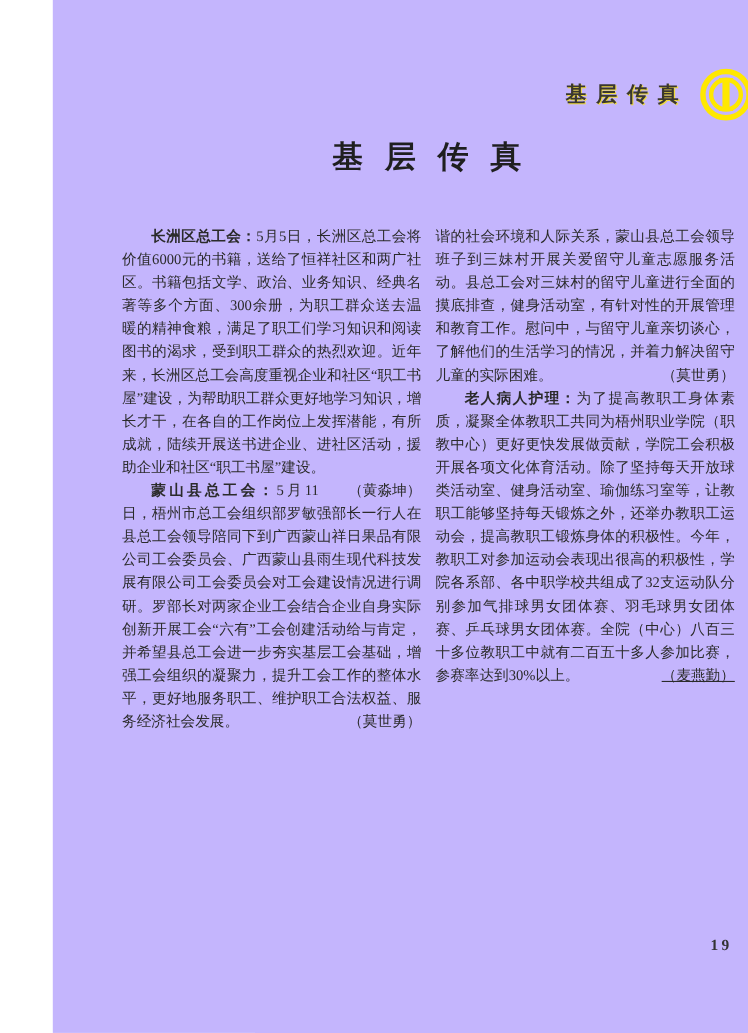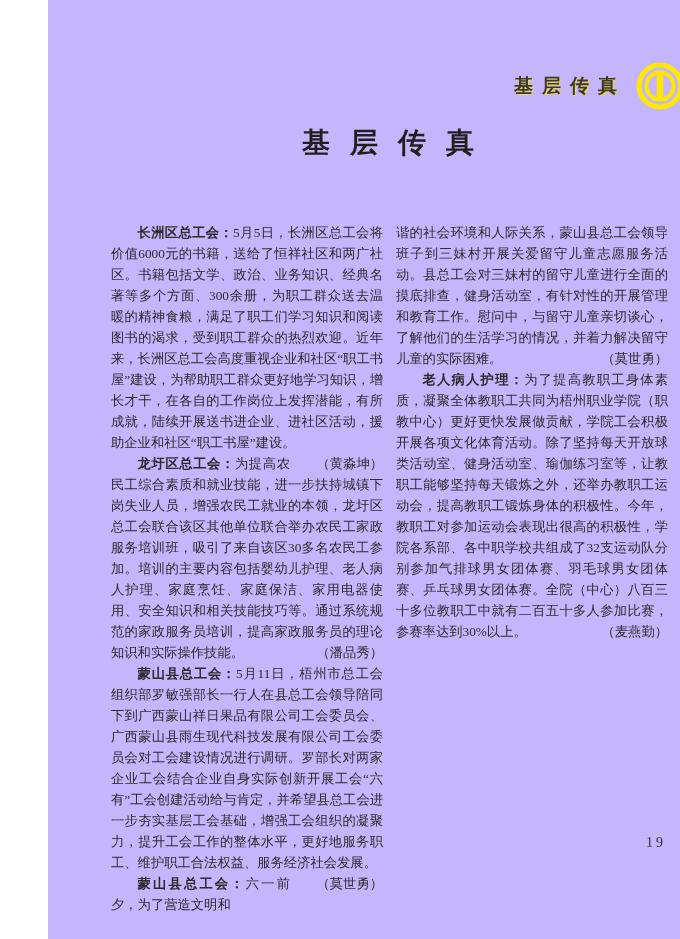--- a/index.html
+++ b/index.html
@@ -44,21 +44,21 @@
     font-family: "Liberation Serif", "DejaVu Serif", serif;
     font-weight: bold;
     font-size: 28px;
     letter-spacing: 20px;
     text-indent: 20px;
     color: #1f1f1f;
   }
   
   .columns {
     position: absolute;
-    top: 222px; left: 63px;
+    top: 204px; left: 63px;
     width: 557px;
     display: flex;
     gap: 13px;
   }
   .col { width: 272px; }
   .para {
     font-size: 13.3px;
     line-height: 21px;
     text-align: justify;
     text-indent: 2em;
@@ -67,27 +67,29 @@
   .para.continuation { text-indent: 0; }
   .org {
     font-family: "Liberation Sans", "DejaVu Sans", sans-serif;
     font-weight: bold;
   }
   .attr { float: right; }
   .attr-own-line {
     display: block;
     text-align: right;
     text-indent: 0;
+    text-decoration: underline;
   }
   .page-number {
     position: absolute;
-    right: 62px; bottom: 88px;
+    right: 62px; bottom: 70px;
     font-size: 14px;
     letter-spacing: 3px;
     color: #333333;
+    font-weight: bold;
   }
 </style>
 </head>
 <body>
 
 <div class="page">
 
   <div class="running-head">
     <span class="running-head-label">基层传真</span>
     <span class="union-logo">
@@ -105,27 +107,21 @@
 
   <h1 class="page-title">基层传真</h1>
 
   <div class="columns">
 
     <div class="col">
       <p class="para">
         <b class="org">长洲区总工会：</b><span>5月5日，长洲区总工会将价值6000元的书籍，送给了恒祥社区和两广社区。书籍包括文学、政治、业务知识、经典名著等多个方面、300余册，为职工群众送去温暖的精神食粮，满足了职工们学习知识和阅读图书的渴求，受到职工群众的热烈欢迎。近年来，长洲区总工会高度重视企业和社区“职工书屋”建设，为帮助职工群众更好地学习知识，增长才干，在各自的工作岗位上发挥潜能，有所成就，陆续开展送书进企业、进社区活动，援助企业和社区“职工书屋”建设。</span><span class="attr">（黄淼坤）</span>
       </p>
       <p class="para">
-        <b class="org">龙圩区总工会：</b><span>为提高农民工综合素质和就业技能，进一步扶持城镇下岗失业人员，增强农民工就业的本领，龙圩区总工会联合该区其他单位联合举办农民工家政服务培训班，吸引了来自该区30多名农民工参加。培训的主要内容包括婴幼儿护理、老人病人护理、家庭烹饪、家庭保洁、家用电器使用、安全知识和相关技能技巧等。通过系统规范的家政服务员培训，提高家政服务员的理论知识和实际操作技能。</span><span class="attr">（潘品秀）</span>
-      </p>
-      <p class="para">
         <b class="org">蒙山县总工会：</b><span>5月11日，梧州市总工会组织部罗敏强部长一行人在县总工会领导陪同下到广西蒙山祥日果品有限公司工会委员会、广西蒙山县雨生现代科技发展有限公司工会委员会对工会建设情况进行调研。罗部长对两家企业工会结合企业自身实际创新开展工会“六有”工会创建活动给与肯定，并希望县总工会进一步夯实基层工会基础，增强工会组织的凝聚力，提升工会工作的整体水平，更好地服务职工、维护职工合法权益、服务经济社会发展。</span><span class="attr">（莫世勇）</span>
-      </p>
-      <p class="para">
-        <b class="org">蒙山县总工会：</b><span>六一前夕，为了营造文明和</span>
       </p>
     </div>
 
     <div class="col">
       <p class="para continuation">
         <span>谐的社会环境和人际关系，蒙山县总工会领导班子到三妹村开展关爱留守儿童志愿服务活动。县总工会对三妹村的留守儿童进行全面的摸底排查，健身活动室，有针对性的开展管理和教育工作。慰问中，与留守儿童亲切谈心，了解他们的生活学习的情况，并着力解决留守儿童的实际困难。</span><span class="attr">（莫世勇）</span>
       </p>
       <p class="para">
         <b class="org">老人病人护理：</b><span>为了提高教职工身体素质，凝聚全体教职工共同为梧州职业学院（职教中心）更好更快发展做贡献，学院工会积极开展各项文化体育活动。除了坚持每天开放球类活动室、健身活动室、瑜伽练习室等，让教职工能够坚持每天锻炼之外，还举办教职工运动会，提高教职工锻炼身体的积极性。今年，教职工对参加运动会表现出很高的积极性，学院各系部、各中职学校共组成了32支运动队分别参加气排球男女团体赛、羽毛球男女团体赛、乒乓球男女团体赛。全院（中心）八百三十多位教职工中就有二百五十多人参加比赛，参赛率达到30%以上。</span><span class="attr attr-own-line">（麦燕勤）</span>
       </p>

